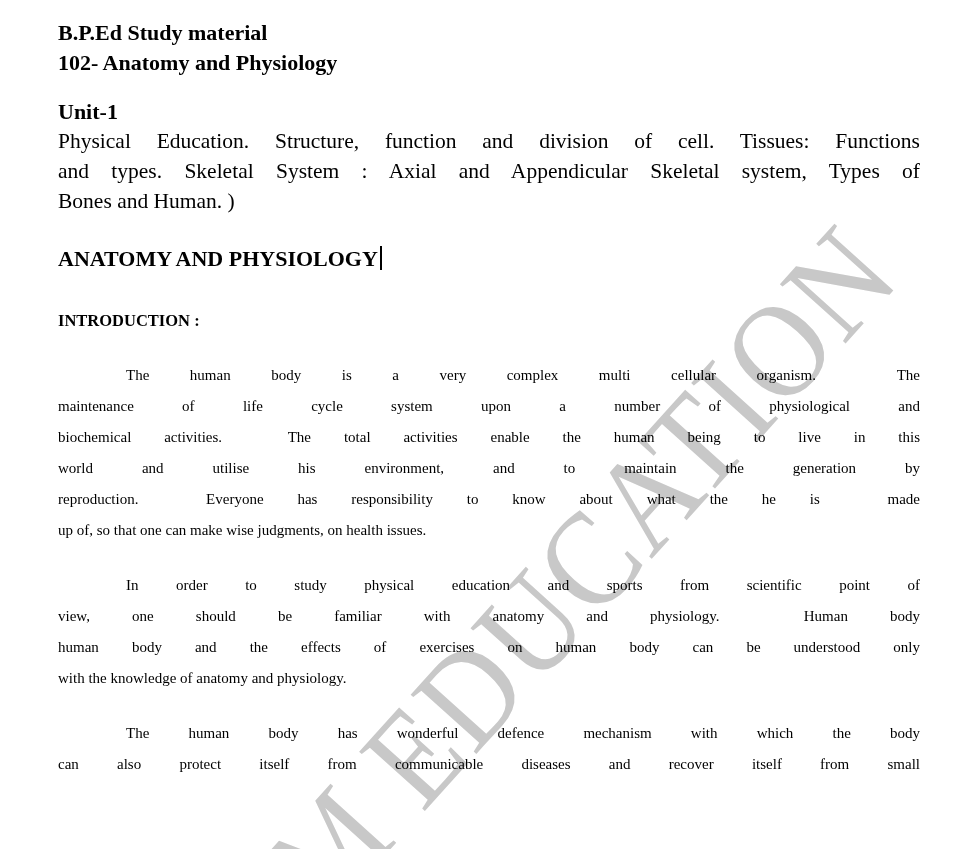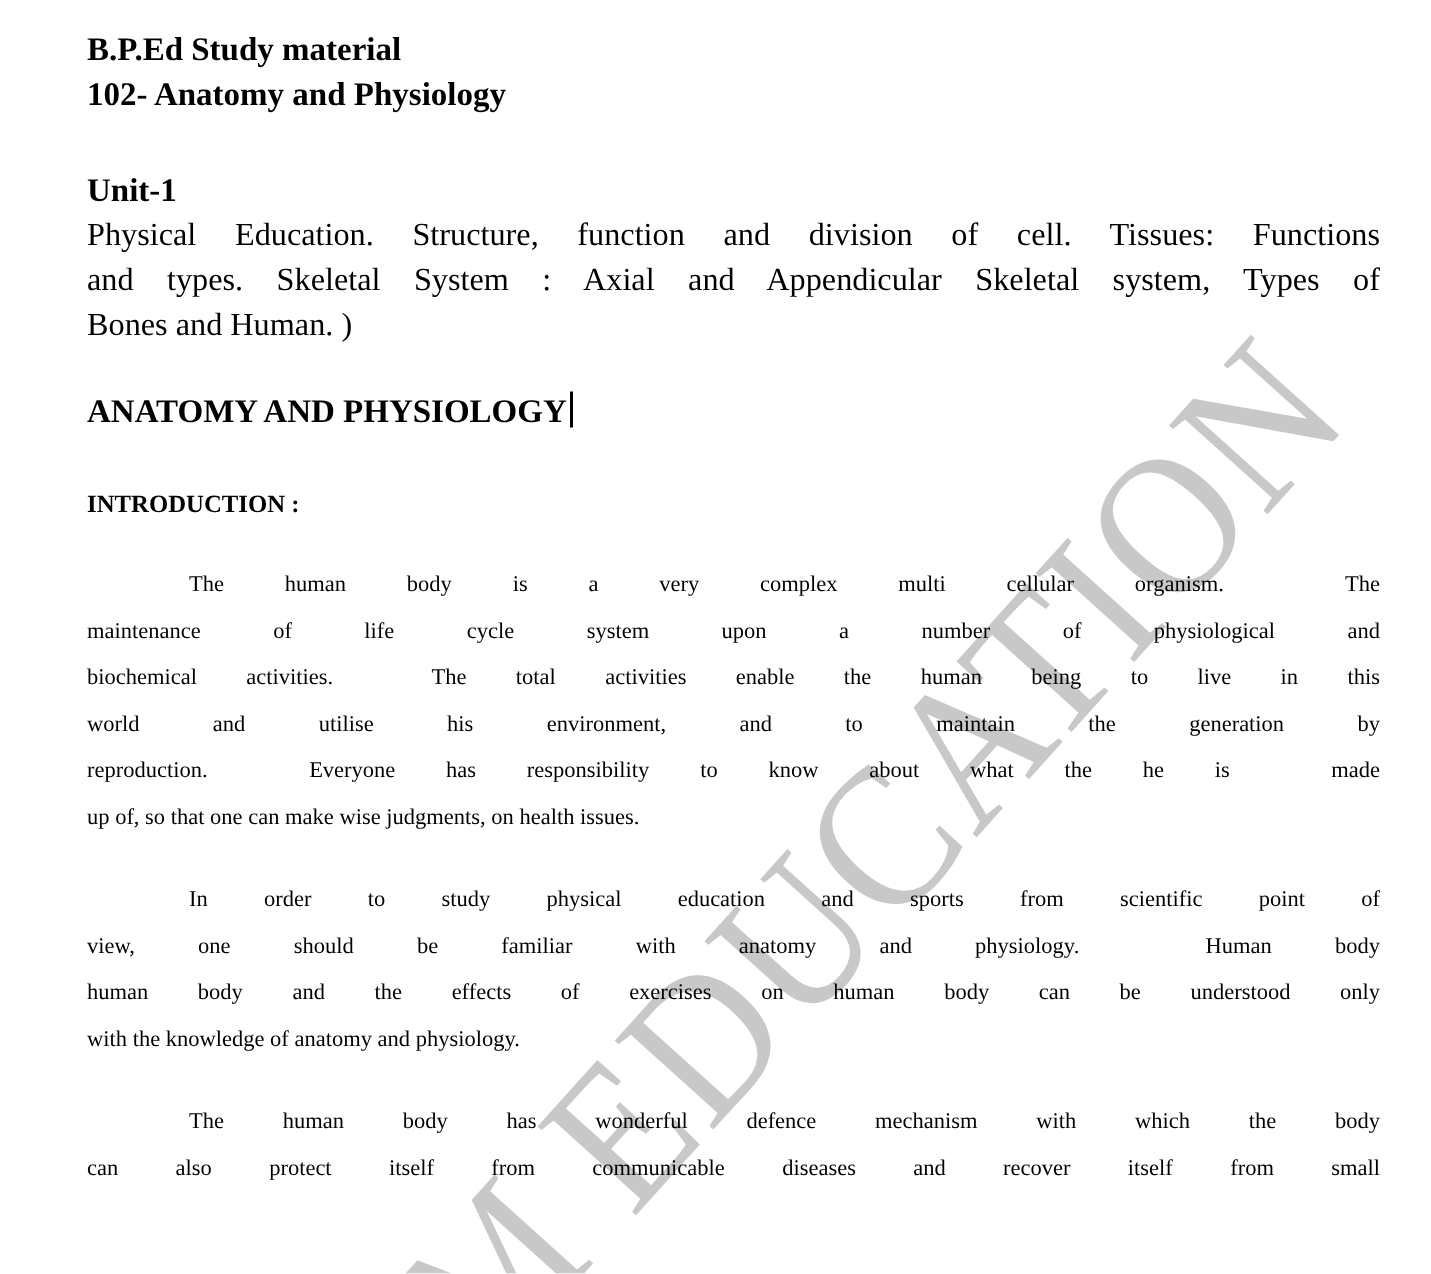--- a/index.html
+++ b/index.html
@@ -30,21 +30,21 @@
     z-index: 1;
     padding: 18px 34px 0 58px;
   }
   .h-center {
     text-align: left;
     font-weight: bold;
     font-size: 22px;
     line-height: 30px;
   }
   .unit-title {
-    margin-top: 35px;
+    margin-top: 20px;
     line-height: 28px;
   }
   .section-row {
     margin-top: 28px;
     margin-bottom: 36px;
   }
   .caret {
     display: inline-block;
     width: 2px;
     height: 24px;

